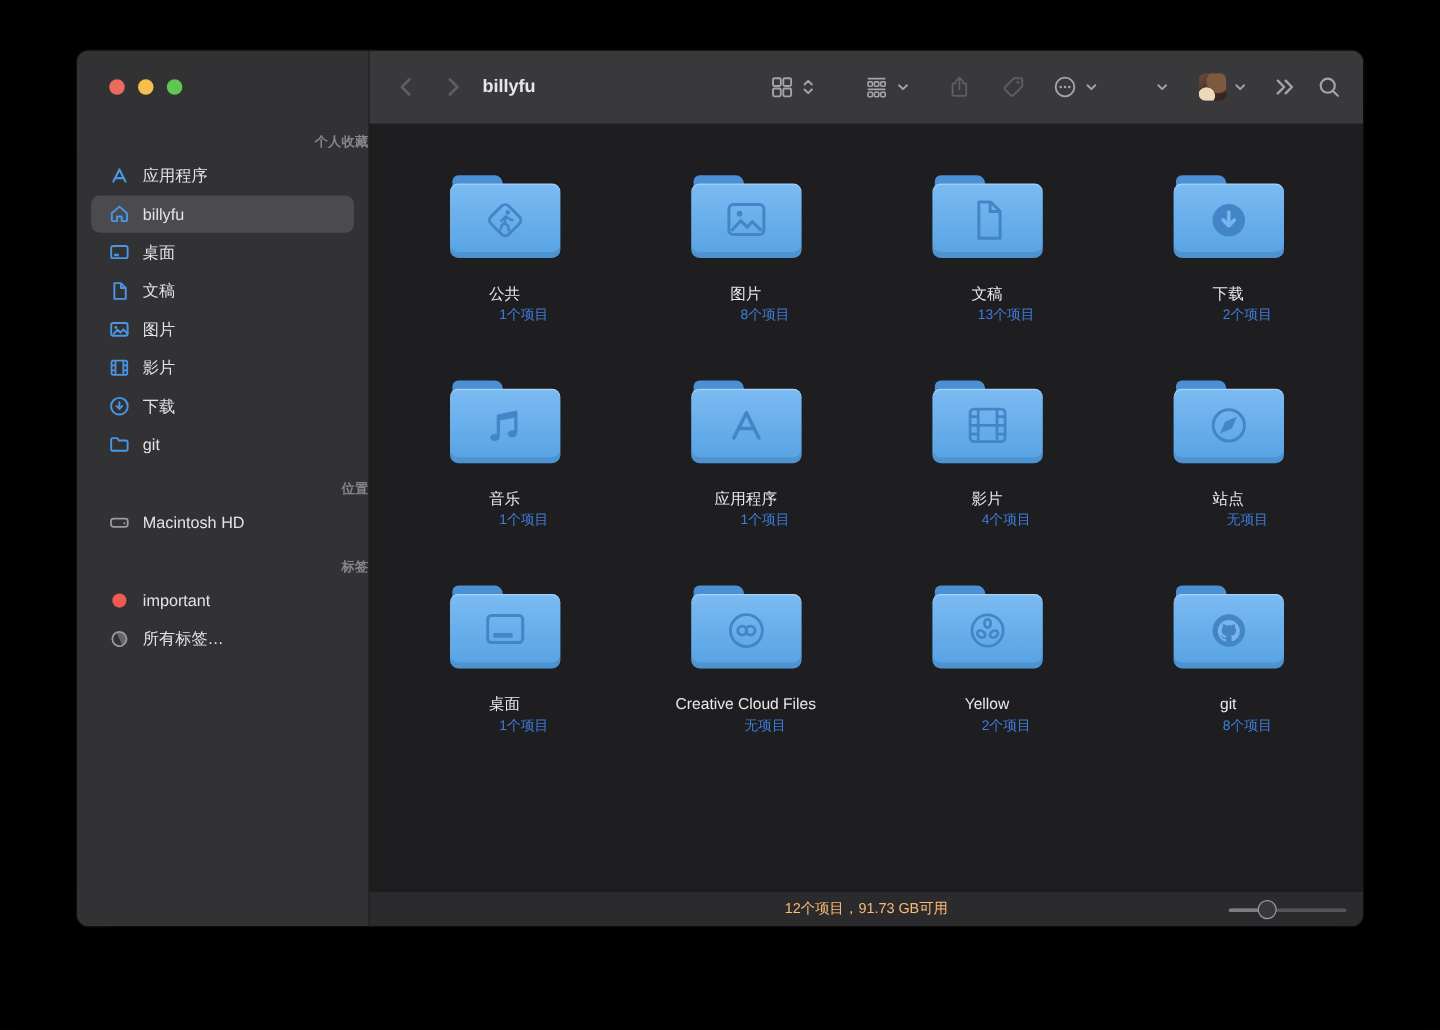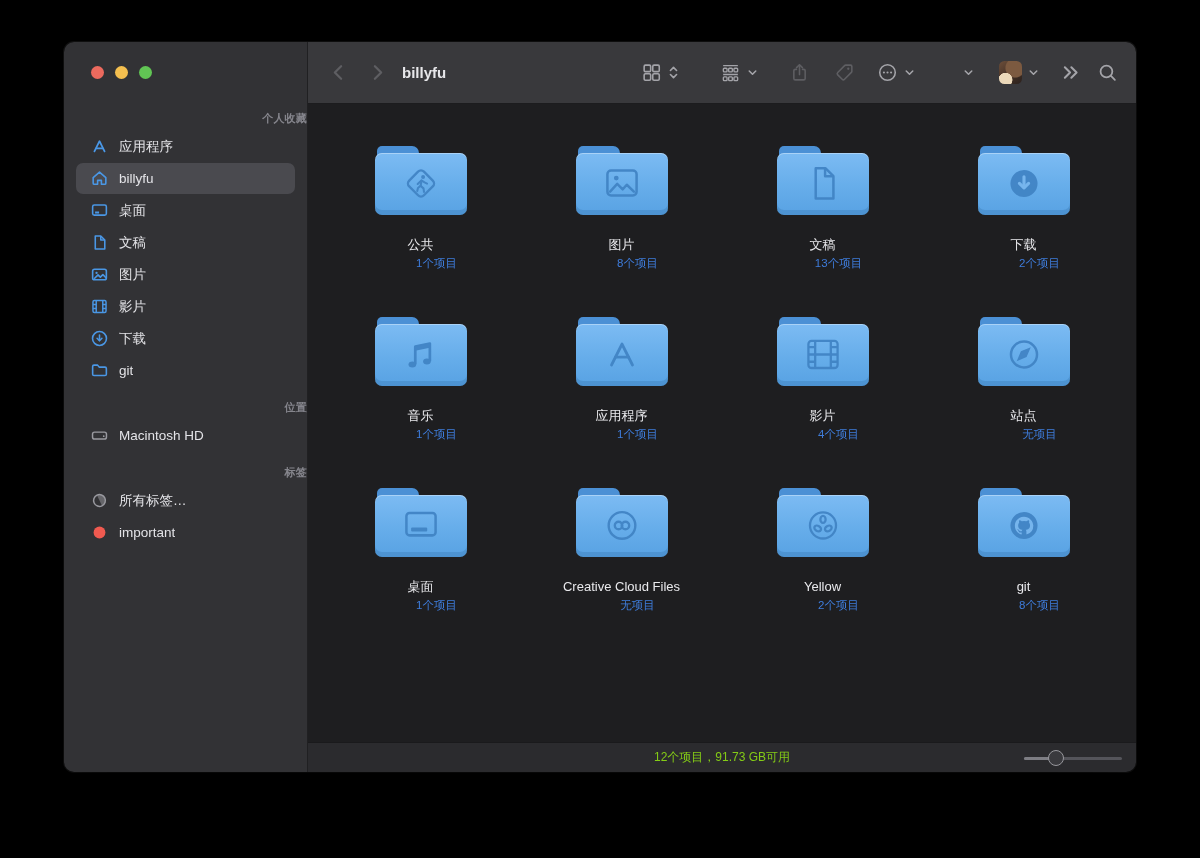--- a/index.html
+++ b/index.html
@@ -61,21 +61,21 @@
     box-shadow:inset 0 1px 0 rgba(255,255,255,.35), inset 0 -5px 0 rgba(23,77,130,.18);
     display:flex; align-items:center; justify-content:center; }
   .emblem { width:50px; height:38px; color:#4083c4; opacity:.92; }
   .emblem svg { width:100%; height:100%; display:block; }
   .fname { color:#e9e9ec; font-size:13px; line-height:17px; text-align:center; max-width:122px; }
   .fcount { color:#3e7cdb; font-size:11.5px; line-height:15px; margin-top:3px; text-align:center;margin-left:32px; }
 
   
   .statusbar { height:30px; flex:none; background:#2b2b2e; border-top:1px solid #1a1a1c;
     position:relative; display:flex; align-items:center; justify-content:center; }
-  .status-text { color:#84cc16; font-size:12px; }
+  .status-text { color:#fdba74; font-size:12px; }
   .zoom-slider { position:absolute; right:14px; top:50%; transform:translateY(-50%);
     width:98px; height:16px; }
   .track { position:absolute; left:0; right:0; top:7px; height:3px; border-radius:2px; background:#54545a; }
   .track-fill { position:absolute; left:0; top:7px; height:3px; border-radius:2px; background:#7d7d83; }
   .thumb { position:absolute; top:0; width:16px; height:16px; border-radius:50%;
     background:#39393d; border:1.5px solid #97979c; transform:translateX(-8px); }
 </style>
 </head>
 <body>
 
@@ -168,35 +168,35 @@
             <span class="icon" style="color: rgb(154, 154, 160);">
               <svg viewBox="0 0 18 18" fill="none" stroke="currentColor" stroke-width="1.4">
                 <rect x="2.4" y="5.8" width="13.2" height="6.6" rx="2"></rect>
                 <circle cx="13" cy="9.6" r=".8" fill="currentColor" stroke="none"></circle>
               </svg>
             </span>
             <span class="slabel">Macintosh HD</span>
           </div>
           <div class="shead">标签</div>
           <div class="srow">
+            <span class="icon" style="color: rgb(240, 90, 80);">
+              <svg viewBox="0 0 18 18">
+                <circle cx="9" cy="9" r="5.6" fill="currentColor"></circle>
+              </svg>
+            </span>
+            <span class="slabel">important</span>
+          </div>
+          <div class="srow">
             <span class="icon" style="color: rgb(154, 154, 160);">
               <svg viewBox="0 0 18 18" fill="none" stroke="currentColor" stroke-width="1.4">
                 <circle cx="9" cy="9" r="5.6" transform="rotate(-25 9 9)"></circle>
                 <path d="M9 3.4a5.6 5.6 0 0 1 0 11.2Z" fill="currentColor" stroke="none" opacity=".5" transform="rotate(-25 9 9)"></path>
               </svg>
             </span>
             <span class="slabel">所有标签…</span>
-          </div>
-          <div class="srow">
-            <span class="icon" style="color: rgb(240, 90, 80);">
-              <svg viewBox="0 0 18 18">
-                <circle cx="9" cy="9" r="5.6" fill="currentColor"></circle>
-              </svg>
-            </span>
-            <span class="slabel">important</span>
           </div>
         </nav>
     </aside>
 
     <div class="main">
 
       <header class="toolbar">
         <button class="tbtn disabled">
             <span class="ti">
               <svg viewBox="0 0 20 20" fill="none" stroke="currentColor" stroke-width="2.1" stroke-linecap="round" stroke-linejoin="round">

